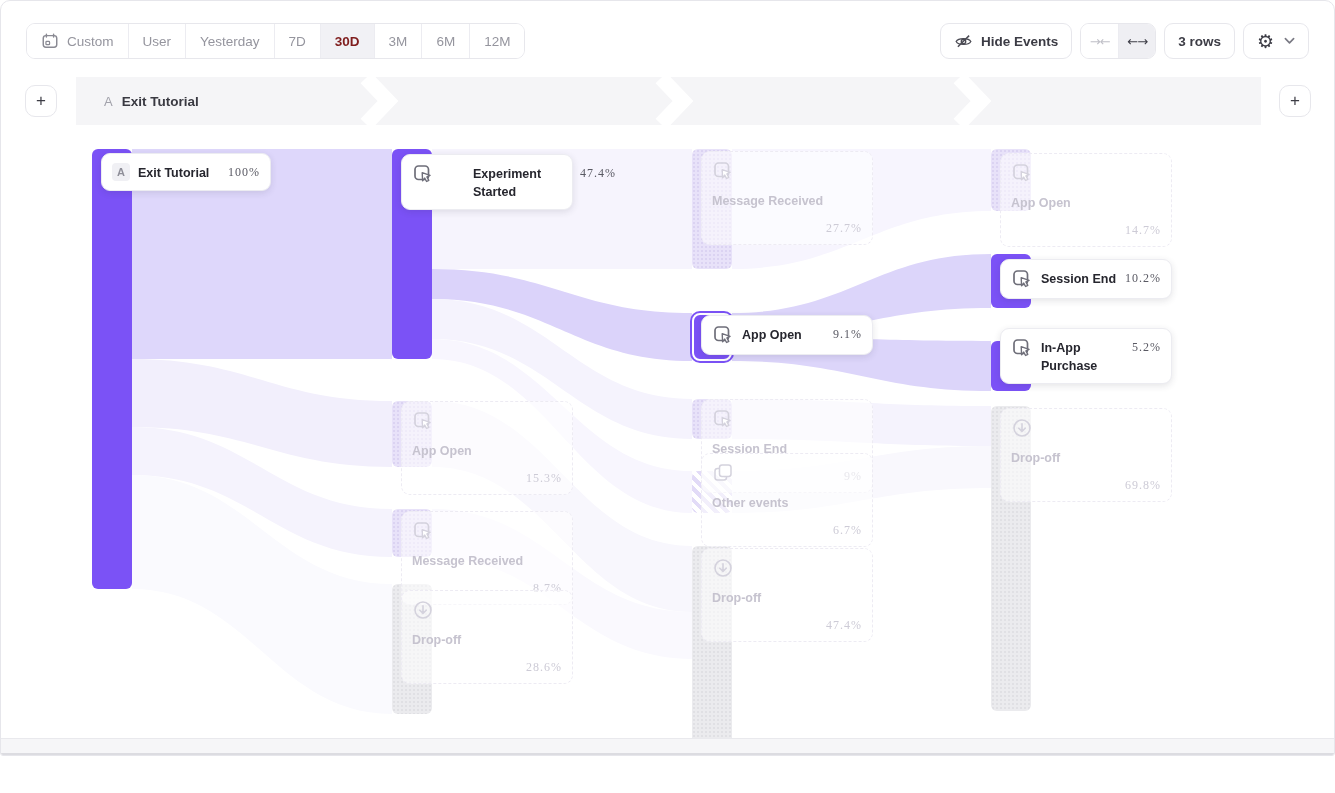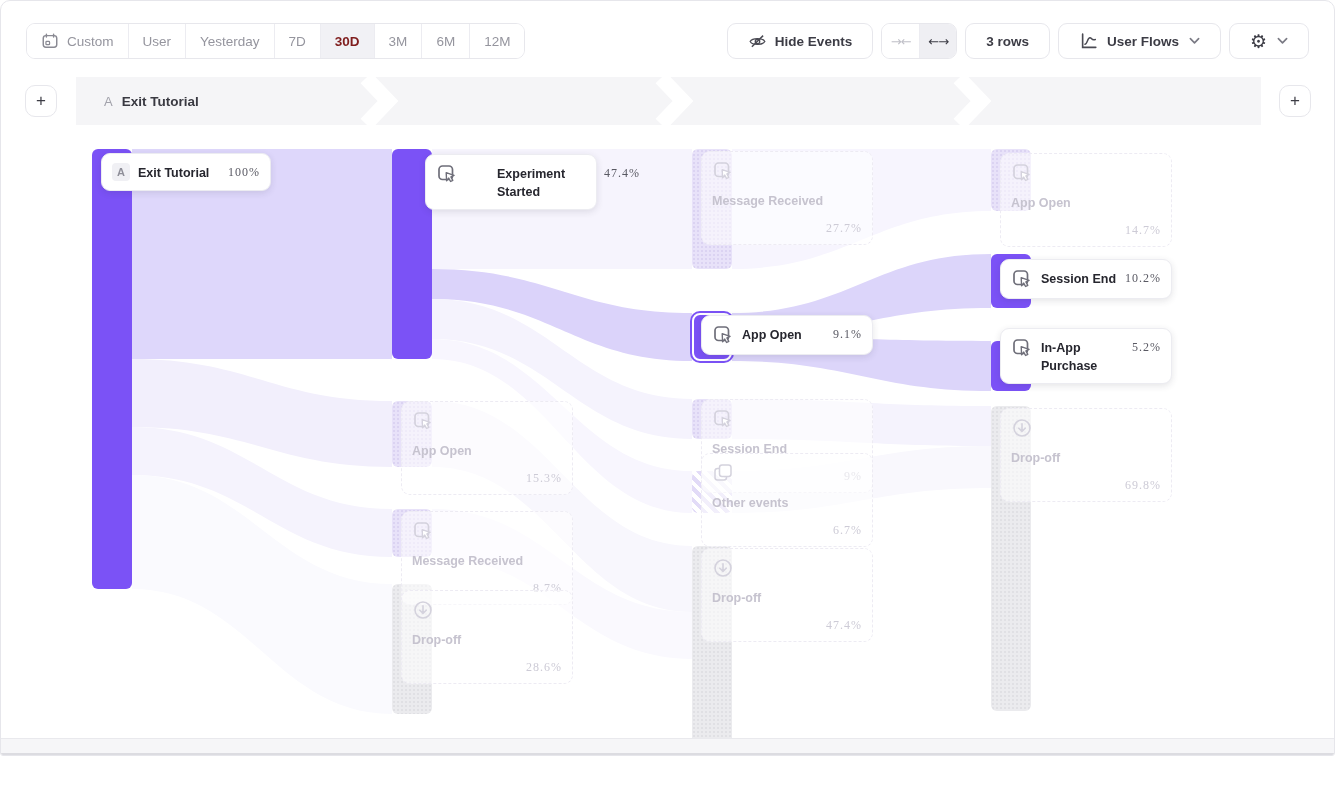--- a/index.html
+++ b/index.html
@@ -10,21 +10,21 @@
   
   .toolbar { position:absolute; top:22px; left:25px; right:25px; display:flex;
              justify-content:space-between; align-items:center; z-index:10; }
   .tb-left, .tb-right { display:flex; align-items:center; gap:8px; }
   .date-group { display:flex; border:1px solid #E7E7EC; border-radius:9px; overflow:hidden; background:#fff; }
   .date-btn { height:34px; padding:0 14px; display:flex; align-items:center; gap:8px;
               font-size:13.5px; font-weight:500; color:#95959E; background:#fff;
               border:none; border-left:1px solid #ECECF1; cursor:pointer; white-space:nowrap; }
   .date-btn:first-child { border-left:none; }
   .date-btn.selected { background:#F1F1F5; color:#7f1d1d; font-weight:700; }
-  .btn { display:flex; align-items:center; gap:8px; height:36px; padding:0 20px; background:#fff;
+  .btn { display:flex; align-items:center; gap:8px; height:36px; padding:0 13px; background:#fff;
          border:1px solid #E7E7EC; border-radius:9px; font-size:13.5px; font-weight:600;
          color:#3C3C45; cursor:pointer; white-space:nowrap; }
   .seg-group { display:flex; border:1px solid #E7E7EC; border-radius:9px; overflow:hidden; background:#fff; }
   .seg { height:34px; width:37px; display:flex; align-items:center; justify-content:center;
          border:none; background:#fff; cursor:pointer; font-size:13px; letter-spacing:-1px;
          color:#C0C0C8; font-family:"DejaVu Sans",sans-serif; }
   .seg + .seg { border-left:1px solid #ECECF1; }
   .seg.selected { background:#EFEFF3; color:#3C3C45; }
   .icon-inline { display:inline-flex; align-items:center; color:#4A4A53; }
   .chev { color:#7A7A84; display:inline-flex; margin-left:2px; }
@@ -131,34 +131,20 @@
           <span>→←</span>
         </button>
         <button class="seg selected">
           <span>←→</span>
         </button>
       </div>
       <button class="btn">
         <span>3 rows</span>
       </button>
       <button class="btn">
-        <span class="icon-inline">
-          <svg viewBox="0 0 22 22" width="20" height="20" fill="none" stroke="currentColor" stroke-width="1.8" stroke-linecap="round">
-            <path d="M4 3.5 V18 H18.5"></path>
-            <path d="M6.5 14.5 C9.5 14.5 9 7.5 12 7.5 C14.5 7.5 13.5 10.8 18 9.3" stroke-width="1.6"></path>
-          </svg>
-        </span>
-        <span>User Flows</span>
-        <span class="chev">
-          <svg viewBox="0 0 12 8" width="11" height="8" fill="none" stroke="currentColor" stroke-width="1.8" stroke-linecap="round" stroke-linejoin="round">
-              <path d="M1.5 1.5 L6 6 L10.5 1.5"></path>
-            </svg>
-        </span>
-      </button>
-      <button class="btn">
         <span class="gear-glyph">⚙</span>
         <span class="chev">
           <svg viewBox="0 0 12 8" width="11" height="8" fill="none" stroke="currentColor" stroke-width="1.8" stroke-linecap="round" stroke-linejoin="round">
               <path d="M1.5 1.5 L6 6 L10.5 1.5"></path>
             </svg>
         </span>
       </button>
     </div>
   </div>
 
@@ -199,21 +185,21 @@
         <path d="M731 470 C847.55 470 873.45 445 990 445 L990 487 C873.45 487 847.55 512 731 512 Z" fill="#F9F8FD"></path>
       </svg>
     <div id="nodes">
         <div class="bar active" style="left: 91px; top: 148px; height: 440px;"></div>
         <div class="card active" style="left: 100px; top: 152px; width: 170px;">
           <span class="a-badge">A</span>
           <span class="lbl">Exit Tutorial</span>
           <span class="pct">100%</span>
         </div>
         <div class="bar active" style="left: 391px; top: 148px; height: 210px;"></div>
-        <div class="card active" style="left: 424px; top: 153px; gap: 39px;">
+        <div class="card active" style="left: 400px; top: 153px; gap: 39px;">
           <span class="node-icon"><svg viewBox="0 0 22 22" width="22" height="22">
               <rect x="3" y="3" width="13.5" height="13.5" rx="3.5" fill="none" stroke="currentColor" stroke-width="1.7"></rect>
               <path d="M10.2 9.6 L18 12.4 L14.9 13.9 L16.8 17.3 L14.6 18.5 L12.7 15.1 L10.6 17.8 Z" fill="#fff" stroke="currentColor" stroke-width="1.4" stroke-linejoin="round"></path>
             </svg></span>
           <span class="lbl">Experiment Started</span>
           <span class="pct">47.4%</span>
         </div>
         <div class="bar faded" style="left: 391px; top: 400px; height: 66px;"></div>
         <div class="card faded" style="left: 400px; top: 400px;">
           <span class="node-icon"><svg viewBox="0 0 22 22" width="22" height="22">

